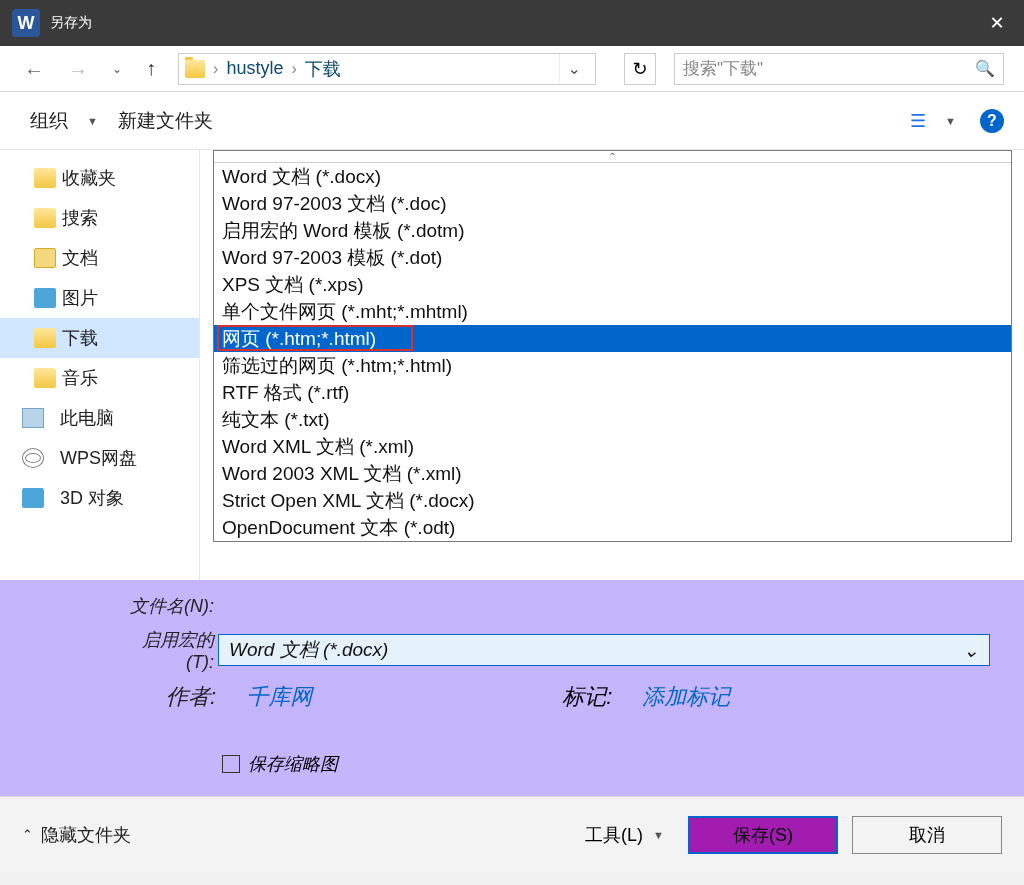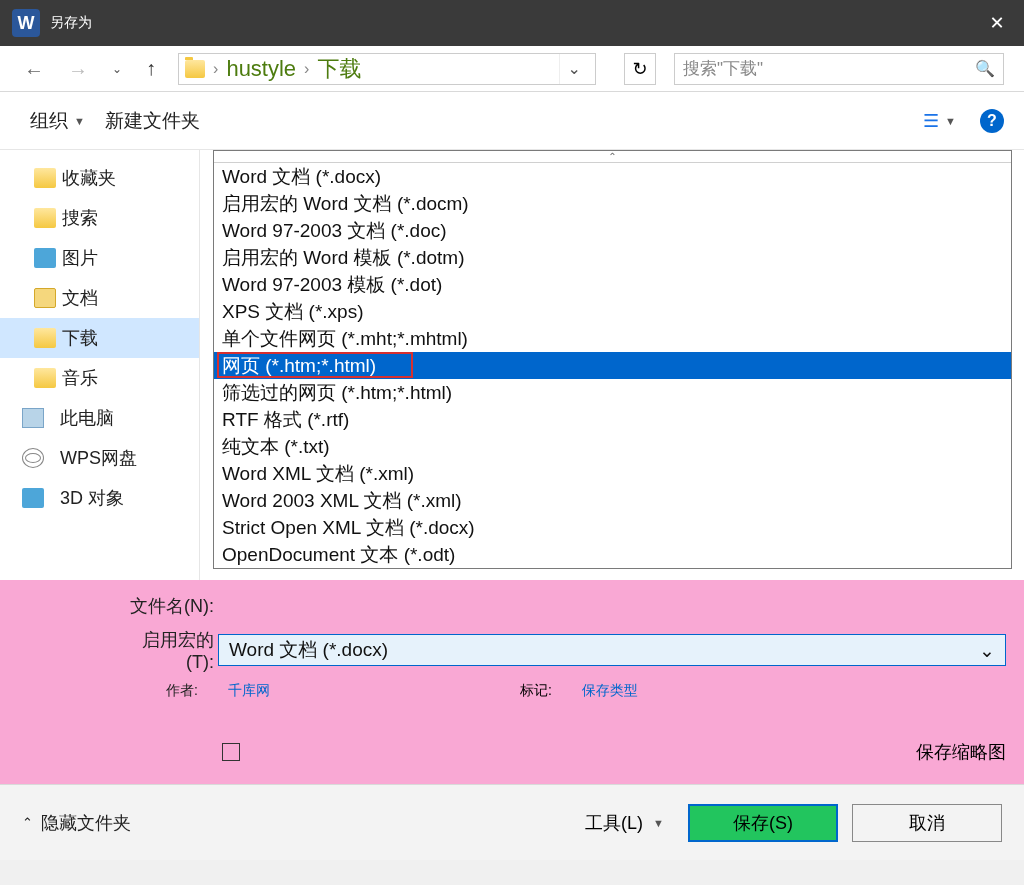--- a/index.html
+++ b/index.html
@@ -10,31 +10,31 @@
 .titlebar .close-btn { width: 54px; height: 46px; display: flex; align-items: center; justify-content: center; font-size: 18px; cursor: pointer; }
 .navbar { height: 46px; background: #fff; border-bottom: 1px solid #d9d9d9; display: flex; align-items: center; padding: 0 20px 0 24px; gap: 18px; }
 .nav-arrows { display: flex; align-items: center; gap: 24px; color: #666; }
 .nav-arrow { font-size: 20px; cursor: pointer; }
 .nav-arrow.disabled { color: #bbb; }
 .chevron-down { font-size: 12px; color: #555; }
 .up-arrow { font-size: 20px; color: #333; cursor: pointer; }
 .path-box { flex: 1; height: 32px; border: 1px solid #ccc; display: flex; align-items: center; padding: 0 6px; margin: 0 10px 0 4px; }
 .folder-icon-small { width: 20px; height: 18px; background: linear-gradient(#ffe79e,#f5c842); border-radius: 2px; margin-right: 6px; position: relative; }
 .folder-icon-small::before { content: ''; position: absolute; top: -3px; left: 0; width: 8px; height: 3px; background: #f5c842; border-radius: 1px 1px 0 0; }
-.path-seg { font-size: 22px; color: #4d7c0f; padding: 0 6px; cursor: pointer; }
+.path-seg { font-size: 18px; color: #0c4a6e; padding: 0 6px; cursor: pointer; }
 .path-sep { color: #888; padding: 0 2px; }
 .path-spacer { flex: 1; }
 .path-dd { padding: 0 8px; color: #555; cursor: pointer; border-left: 1px solid #eee; height: 100%; display: flex; align-items: center; }
 .refresh-btn { width: 32px; height: 32px; border: 1px solid #ccc; display: flex; align-items: center; justify-content: center; cursor: pointer; font-size: 18px; }
 .search-box { width: 330px; height: 32px; border: 1px solid #ccc; display: flex; align-items: center; padding: 0 8px; color: #999; }
 .search-box input { border: none; outline: none; flex: 1; font-size: 17px; color: #333; }
 .search-box input::placeholder { color: #888; }
 .search-icon { color: #666; }
 .toolbar { height: 58px; background: #fff; display: flex; align-items: center; padding: 0 20px; border-bottom: 1px solid #e6e6e6; }
-.tool-btn { font-size: 19px; color: #222; padding: 6px 10px; display: flex; align-items: center; gap: 6px; cursor: pointer; }
+.tool-btn { font-size: 19px; color: #222; padding: 6px 10px; display: flex; align-items: center; gap: 19px; cursor: pointer; }
 .tool-caret { font-size: 11px; color: #555; }
 .tool-spacer { flex: 1; }
 .view-icon { font-size: 18px; color: #1a73e8; }
 .help-icon { width: 24px; height: 24px; border-radius: 50%; background: #0066cc; color: #fff; display: flex; align-items: center; justify-content: center; font-weight: bold; margin-left: 14px; cursor: pointer; }
 .main { display: flex; height: 430px; background: #fff; position: relative; }
 .sidebar { width: 200px; border-right: 1px solid #e6e6e6; overflow: hidden; padding-top: 8px; }
 .side-item { display: flex; align-items: center; height: 40px; padding-left: 62px; font-size: 18px; color: #222; cursor: pointer; position: relative; }
 .side-item.selected { background: #d0e7ff; }
 .side-item .si-icon { width: 22px; height: 20px; position: absolute; left: 34px; }
 .si-star { background: linear-gradient(#ffe79e,#f5c842); border-radius: 2px; }
@@ -48,37 +48,37 @@
 .side-item.l2 .si-icon { left: 22px; }
 .si-pc { background: #b8d4e8; border: 1px solid #7aa5c8; }
 .si-cloud { background: #fff; border: 1.5px solid #888; border-radius: 50%; }
 .si-cloud::before { content: ''; position: absolute; left: 2px; top: 4px; width: 14px; height: 8px; background:#fff; border: 1.5px solid #888; border-radius: 50%; }
 .si-3d { background: #4da6d9; border-radius: 2px; }
 .dropdown-panel { position: absolute; left: 213px; top: 0px; width: 799px; background: #fff; border: 1px solid #7a7a7a; z-index: 10; }
 .dd-handle { height: 12px; border-bottom: 1px solid #d0d0d0; display:flex; justify-content:center; align-items:center; font-size:10px; color:#666;}
 .dd-item { height: 27px; padding: 0 8px; font-size: 19px; color: #111; display: flex; align-items: center; cursor: pointer; }
 .dd-item.highlighted { background: #0066cc; color: #fff; position: relative; }
 .highlight-box { position: absolute; left: 3px; top: 0; width: 196px; height: 26px; border: 2px solid #d63030; pointer-events:none; }
-.fields { background: #f9a8d4; padding: 4px 18px 10px 118px; }
+.fields { background: #c4b5fd; padding: 4px 34px 10px 118px; font-style: italic; }
 .field-row { display: flex; align-items: center; height: 44px; }
 .field-label { width: 100px; text-align: right; font-size: 18px; color: #222; padding-right: 4px; }
 .field-dropdown { flex: 1; height: 32px; border: 1px solid #0066cc; background: #e6f2fb; display: flex; align-items: center; padding: 0 10px; font-size: 19px; color: #111; cursor: pointer; justify-content: space-between; }
-.meta-row { display: flex; align-items: center; padding: 10px 0 0 0; gap: 30px; font-size: 14px; }
+.meta-row { display: flex; align-items: center; padding: 10px 0 0 0; gap: 30px; font-size: 22px; }
 .meta-label { padding-left: 48px; color: #222; }
 .meta-link { color: #0066cc; cursor: pointer; }
 .meta-spacer { width: 190px; }
-.checkbox-row { display: flex; align-items: center; padding: 40px 0 10px 104px; font-size: 18px; gap: 8px; justify-content: space-between; }
+.checkbox-row { display: flex; align-items: center; padding: 40px 0 10px 104px; font-size: 18px; gap: 8px; }
 .checkbox { width: 18px; height: 18px; border: 1.5px solid #333; }
 .footer { height: 76px; background: #f3f3f3; border-top: 1px solid #d9d9d9; display: flex; align-items: center; padding: 0 22px; gap: 14px; }
 .footer-left { display: flex; align-items: center; gap: 8px; font-size: 18px; color: #222; cursor: pointer; }
 .footer-caret { font-size: 13px; }
 .footer-spacer { flex: 1; }
 .footer-tools { font-size: 18px; display: flex; align-items: center; gap: 10px; padding-right: 10px;}
 .btn { width: 150px; height: 38px; border: 1px solid #888; background: #f3f3f3; font-size: 18px; cursor: pointer; display:flex; align-items:center; justify-content:center;}
-.btn.primary { border: 2px solid #0066cc; background: #22c55e; }
+.btn.primary { border: 2px solid #0066cc; background: #a21caf; }
 </style>
 </head>
 <body>
 
 <div class="titlebar">
   <div class="word-icon">W</div>
   <div class="title">另存为</div>
   <div class="close-btn">✕</div>
 </div>
 
@@ -125,26 +125,26 @@
   <div class="sidebar" id="sidebar">
       <div class="side-item">
         <div class="si-icon si-star"></div>
         <span>收藏夹</span>
       </div>
       <div class="side-item">
         <div class="si-icon si-search"></div>
         <span>捜索</span>
       </div>
       <div class="side-item">
+        <div class="si-icon si-doc"></div>
+        <span>文档</span>
+      </div>
+      <div class="side-item">
         <div class="si-icon si-pic"></div>
         <span>图片</span>
-      </div>
-      <div class="side-item">
-        <div class="si-icon si-doc"></div>
-        <span>文档</span>
       </div>
       <div class="side-item selected">
         <div class="si-icon si-dl"></div>
         <span>下载</span>
       </div>
       <div class="side-item">
         <div class="si-icon si-music"></div>
         <span>音乐</span>
       </div>
       <div class="side-item l2">
@@ -157,21 +157,20 @@
       </div>
       <div class="side-item l2">
         <div class="si-icon si-3d"></div>
         <span>3D 对象</span>
       </div>
     </div>
   <div class="dropdown-panel">
     <div class="dd-handle">⌃</div>
     <div id="dd-list">
         <div class="dd-item">Word 文档 (*.docx)</div>
-        <div class="dd-item">启用宏的 Word 文档 (*.docm)</div>
         <div class="dd-item">Word 97-2003 文档 (*.doc)</div>
         <div class="dd-item">启用宏的 Word 模板 (*.dotm)</div>
         <div class="dd-item">Word 97-2003 模板 (*.dot)</div>
         <div class="dd-item">XPS 文档 (*.xps)</div>
         <div class="dd-item">单个文件网页 (*.mht;*.mhtml)</div>
         <div class="dd-item highlighted">网页 (*.htm;*.html)<div class="highlight-box"></div></div>
         <div class="dd-item">筛选过的网页 (*.htm;*.html)</div>
         <div class="dd-item">RTF 格式 (*.rtf)</div>
         <div class="dd-item">纯文本 (*.txt)</div>
         <div class="dd-item">Word XML 文档 (*.xml)</div>
@@ -191,21 +190,21 @@
     <div class="field-dropdown">
       <span>Word 文档 (*.docx)</span>
       <span>⌄</span>
     </div>
   </div>
   <div class="meta-row">
     <span class="meta-label">作者:</span>
     <span class="meta-link">千库网</span>
     <span class="meta-spacer"></span>
     <span>标记:</span>
-    <span class="meta-link">保存类型</span>
+    <span class="meta-link">添加标记</span>
   </div>
   <div class="checkbox-row">
     <div class="checkbox"></div>
     <span>保存缩略图</span>
   </div>
 </div>
 
 <div class="footer">
   <div class="footer-left">
     <span class="footer-caret">⌃</span>

